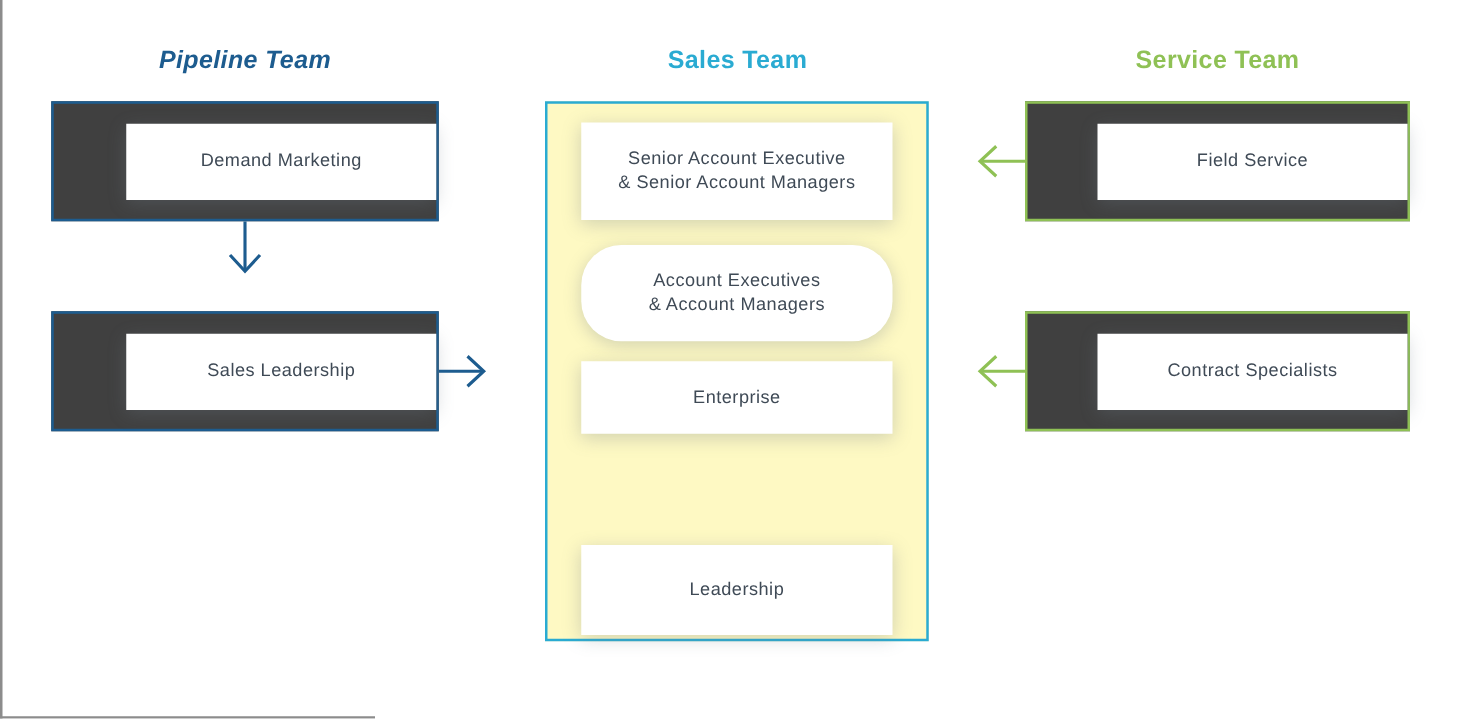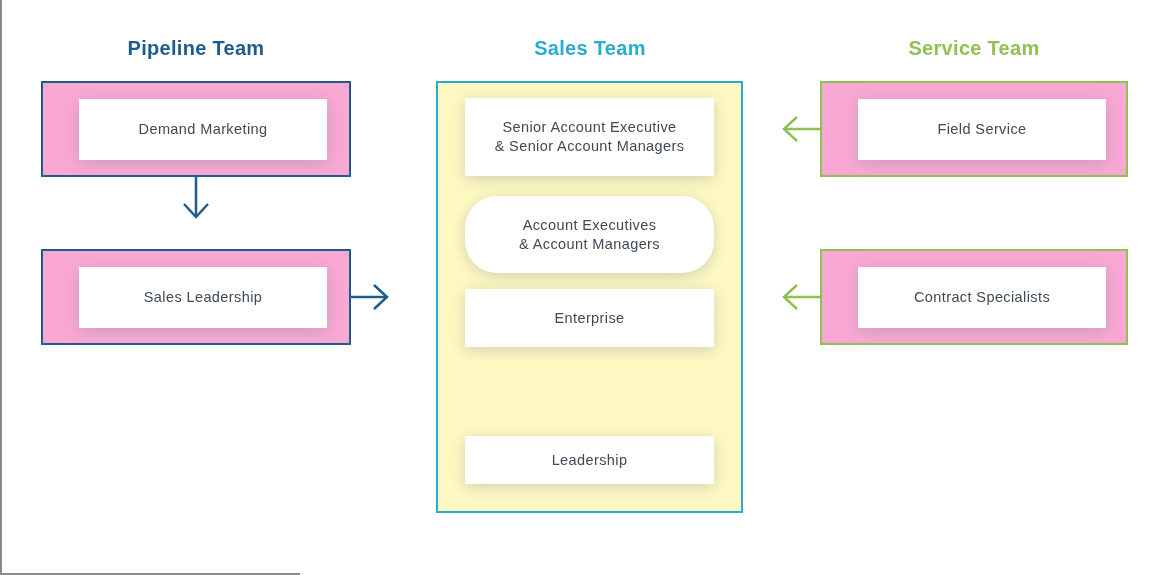--- a/index.html
+++ b/index.html
@@ -20,33 +20,33 @@
 
   .col-title {
     position: absolute;
     top: 37px;
     width: 280px;
     text-align: center;
     font-size: 20px;
     font-weight: bold;
     letter-spacing: 0.3px;
   }
-  .pipeline-title { left: 56px;  color: var(--pipeline, #1d5c8f); }
+  .pipeline-title { left: 56px;  color: var(--pipeline, #1d5c8f); font-style: italic; }
   .sales-title    { left: 450px; color: var(--sales,    #2aabd2); }
   .service-title  { left: 834px; color: var(--service,  #8fc155); }
 
   .team-box {
     position: absolute;
     width: 310px;
     height: 96px;
     border: 2px solid;
-    background: #f9a8d4;
+    background: #404040;
     display: flex;
     align-items: center;
-    justify-content: flex-start;
+    justify-content: flex-end;
     padding-left: 36px;
   }
   .pipeline-box { border-color: var(--pipeline, #1d5c8f); }
   .service-box  { border-color: var(--service,  #8fc155); width: 308px; }
 
   .card {
     background: var(--card_bg, #ffffff);
     box-shadow: 0 3px 14px rgba(112, 124, 136, 0.32);
     display: flex;
     align-items: center;
@@ -67,21 +67,21 @@
     width: 307px;
     height: 432px;
     border: 2px solid var(--sales, #2aabd2);
     background: #fef9c3;
   }
   .sales-card { position: absolute; left: 27px; width: 249px; }
   .sales-card-0 { top: 15px;  height: 78px; }
   .sales-card-1 { top: 113px; height: 77px; border-radius: 32px; }
   .sales-card-2 { top: 206px; height: 58px; text-align: right; }
   .sales-card-3 { top: 280px; height: 58px; }
-  .sales-card-4 { top: 353px; height: 48px; }
+  .sales-card-4 { top: 353px; height: 72px; }
 
   .arrow { position: absolute; }
   .arrow svg { display: block; }
   .arrow path {
     fill: none;
     stroke-width: 2.5;
     stroke-linejoin: miter;
     stroke-linecap: butt;
   }
   .arrow-blue path  { stroke: var(--pipeline, #1d5c8f); }

